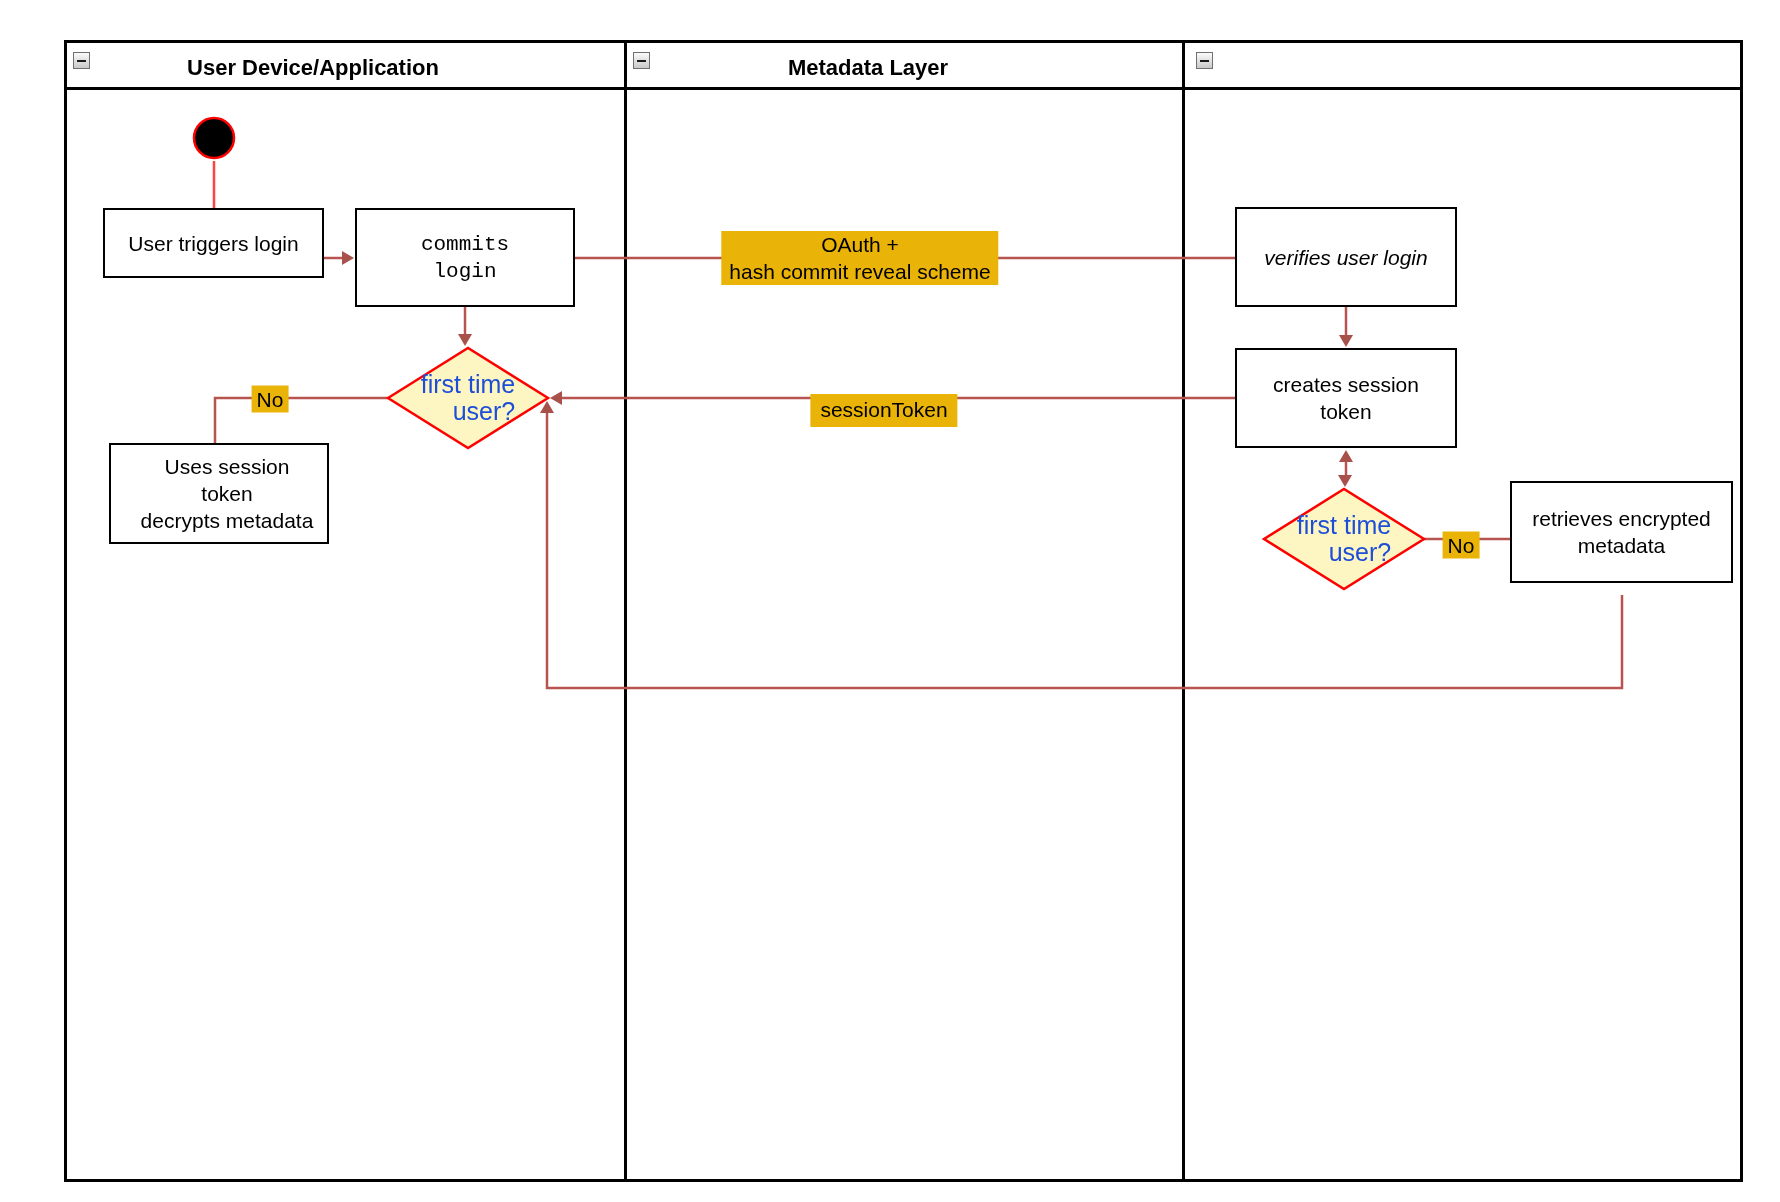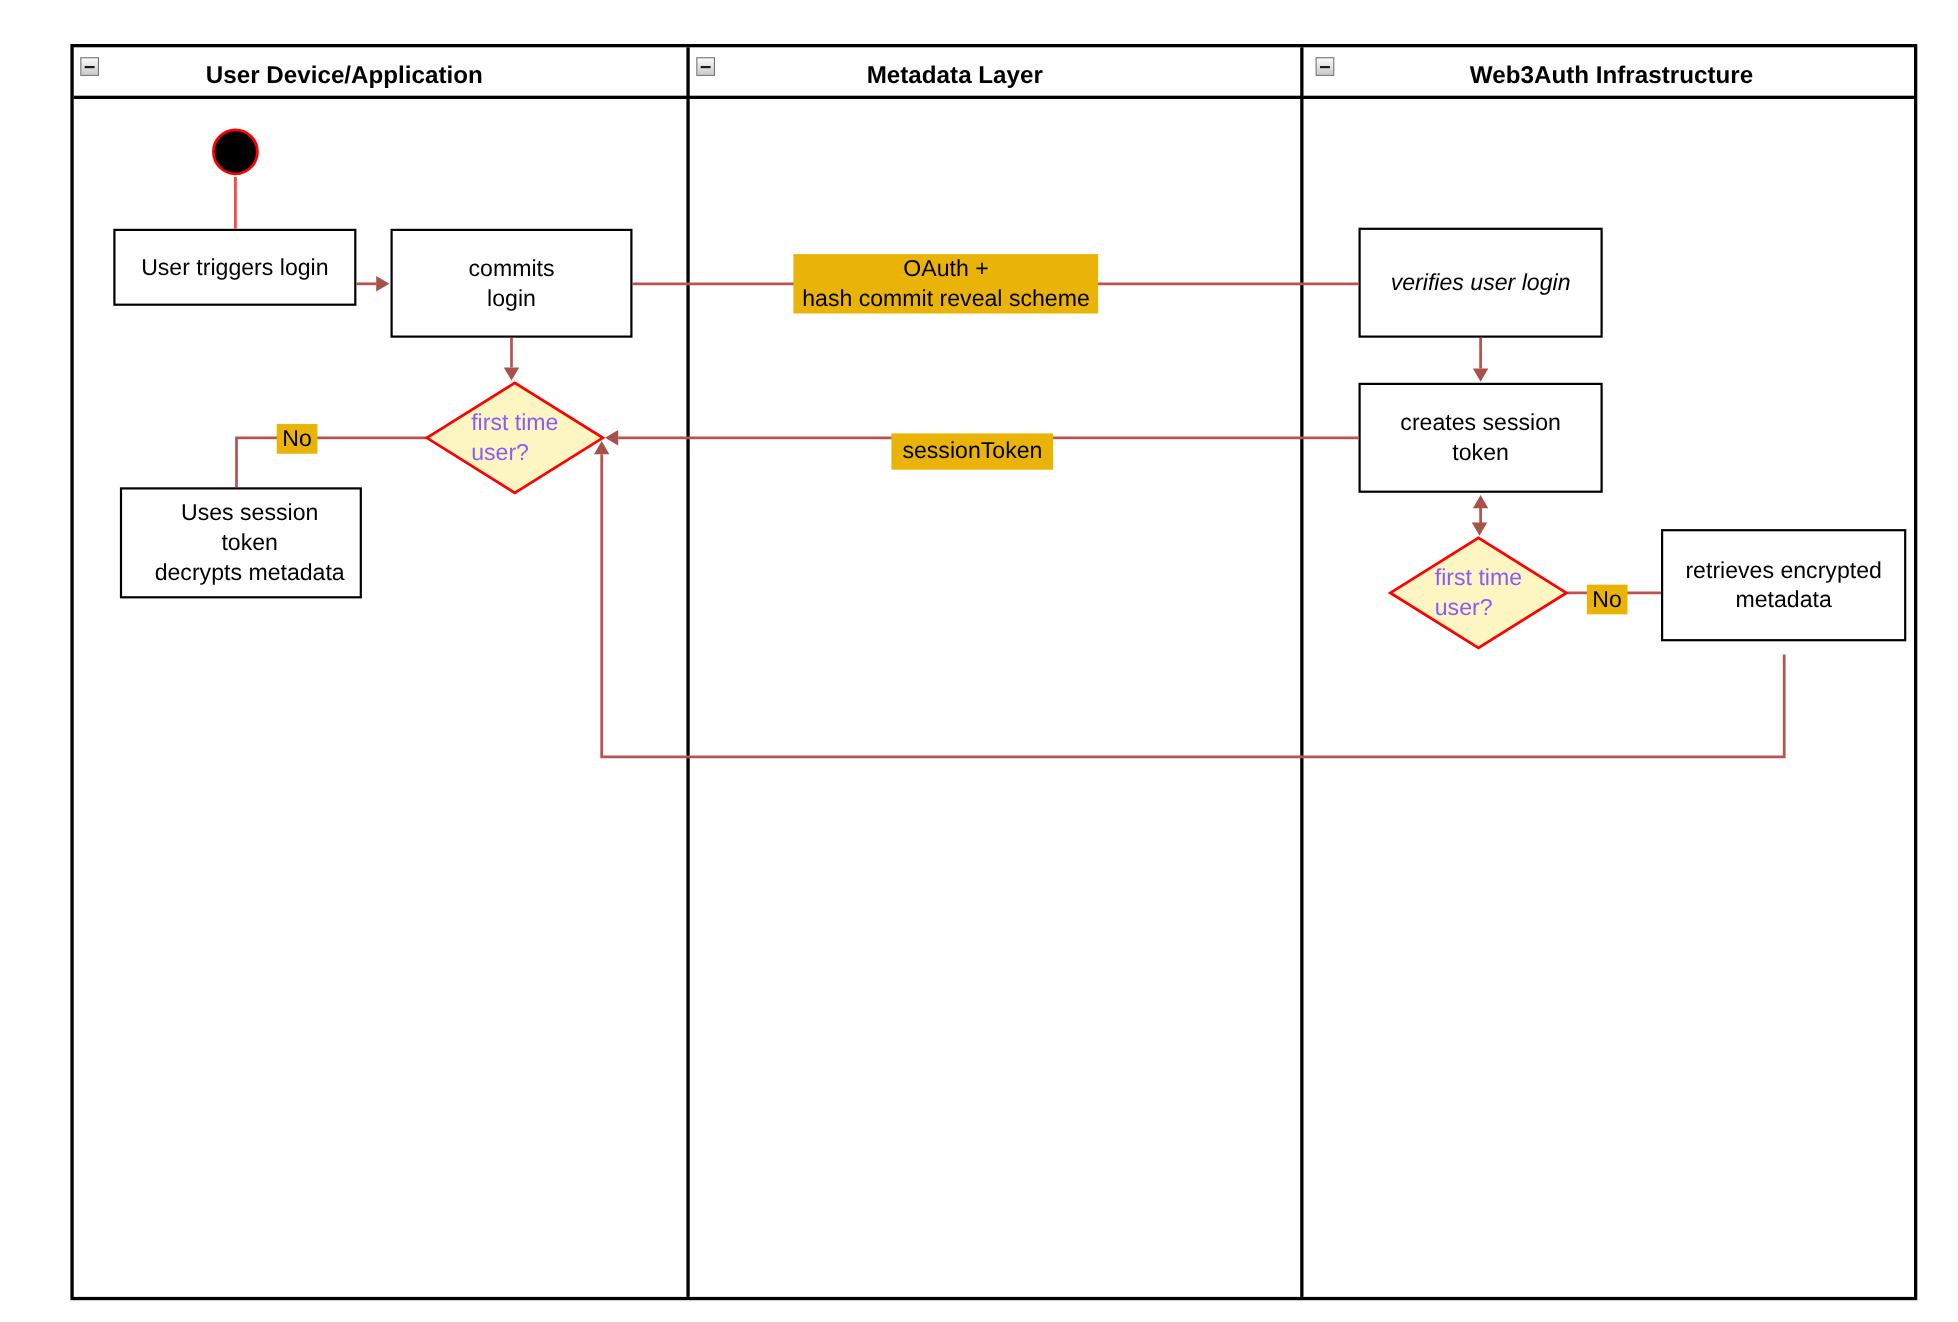--- a/index.html
+++ b/index.html
@@ -109,33 +109,33 @@
     align-items: center;
     justify-content: center;
     text-align: center;
     font-size: 21px;
     line-height: 27px;
     color: #000;
     z-index: 2;
     white-space: pre-line;
   }
   #box-user-triggers   { left: 103px;  top: 208px; width: 221px; height: 70px; }
-  #box-commits         { left: 355px;  top: 208px; width: 220px; height: 99px; }
+  #box-commits         { left: 355px;  top: 208px; width: 220px; height: 99px; font-family: Liberation Mono, monospace; }
   #box-uses-session    { left: 109px;  top: 443px; width: 220px; height: 101px; padding-left: 16px; }
   #box-verifies        { left: 1235px; top: 207px; width: 222px; height: 100px; font-style: italic; }
   #box-creates         { left: 1235px; top: 348px; width: 222px; height: 100px; }
   #box-retrieves       { left: 1510px; top: 481px; width: 223px; height: 102px; }
   
   .diamond-label {
     position: absolute;
     transform: translate(-50%, -50%);
-    text-align: left;
-    font-size: 21px;
+    text-align: right;
+    font-size: 25px;
     line-height: 27px;
-    color: #8b5cf6;
+    color: #1d4ed8;
     z-index: 2;
     white-space: pre-line;
   }
   #diamond-label-left  { left: 468px;  top: 398px; }
   #diamond-label-right { left: 1344px; top: 539px; }
   
   .edge-label {
     position: absolute;
     background: #eab308;
     text-align: center;
@@ -171,21 +171,20 @@
 
 <div id="canvas">
 
   <div class="frame"></div>
   <div class="vdivider" id="divider-1"></div>
   <div class="vdivider" id="divider-2"></div>
   <div class="header-underline"></div>
 
   <div class="lane-title" id="lane-title-1">User Device/Application</div>
   <div class="lane-title" id="lane-title-2">Metadata Layer</div>
-  <div class="lane-title" id="lane-title-3">Web3Auth Infrastructure</div>
 
   <button class="collapse-btn" id="collapse-1">
     <span class="minus-bar"></span>
   </button>
   <button class="collapse-btn" id="collapse-2">
     <span class="minus-bar"></span>
   </button>
   <button class="collapse-btn" id="collapse-3">
     <span class="minus-bar"></span>
   </button>

